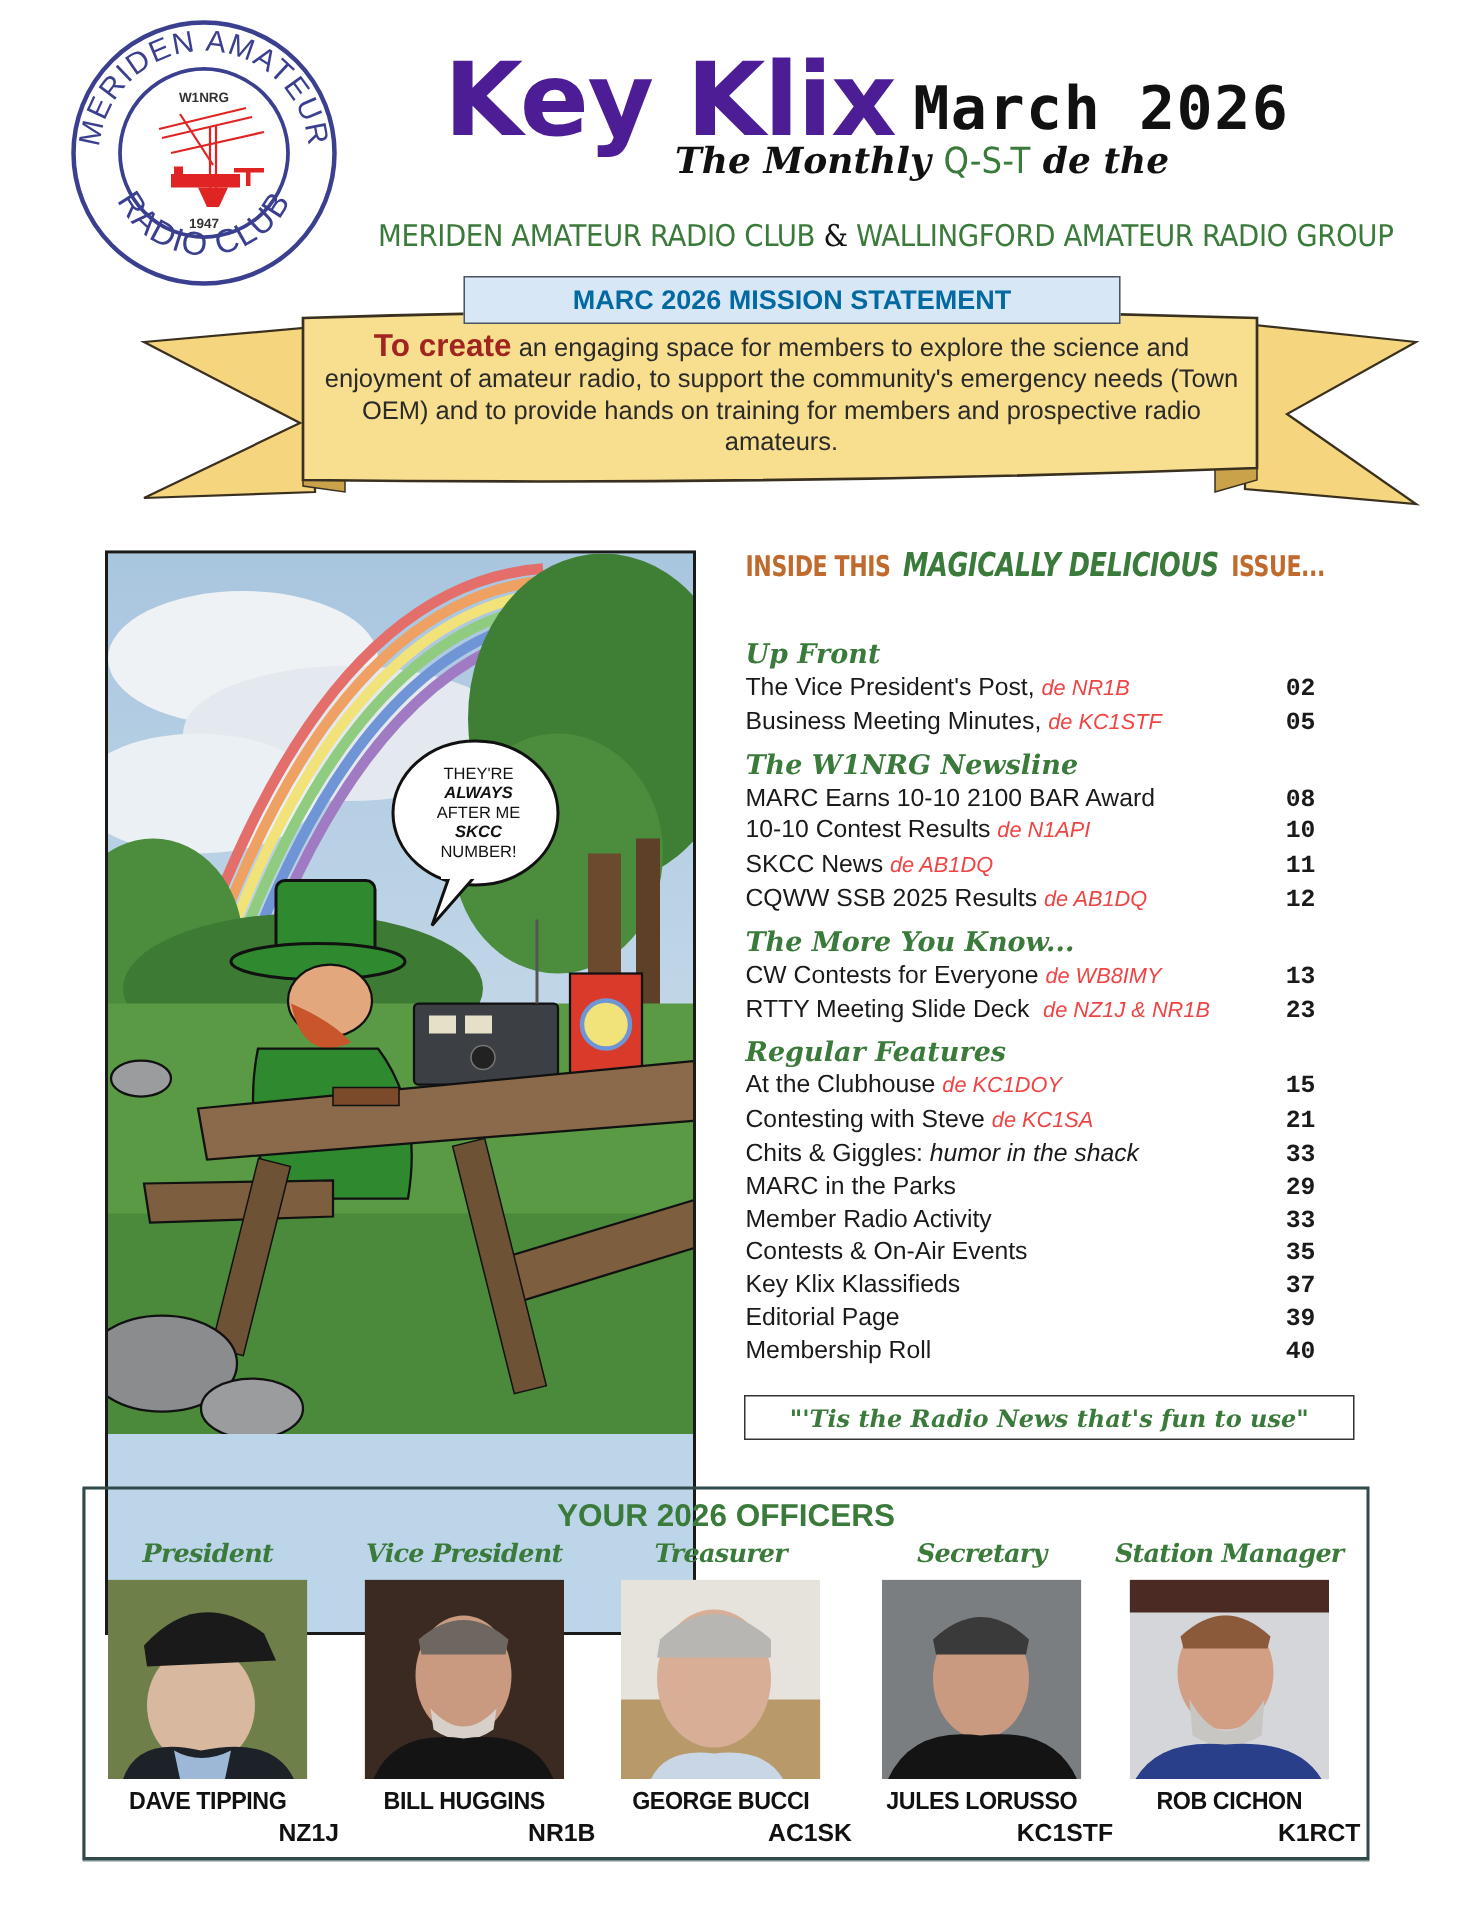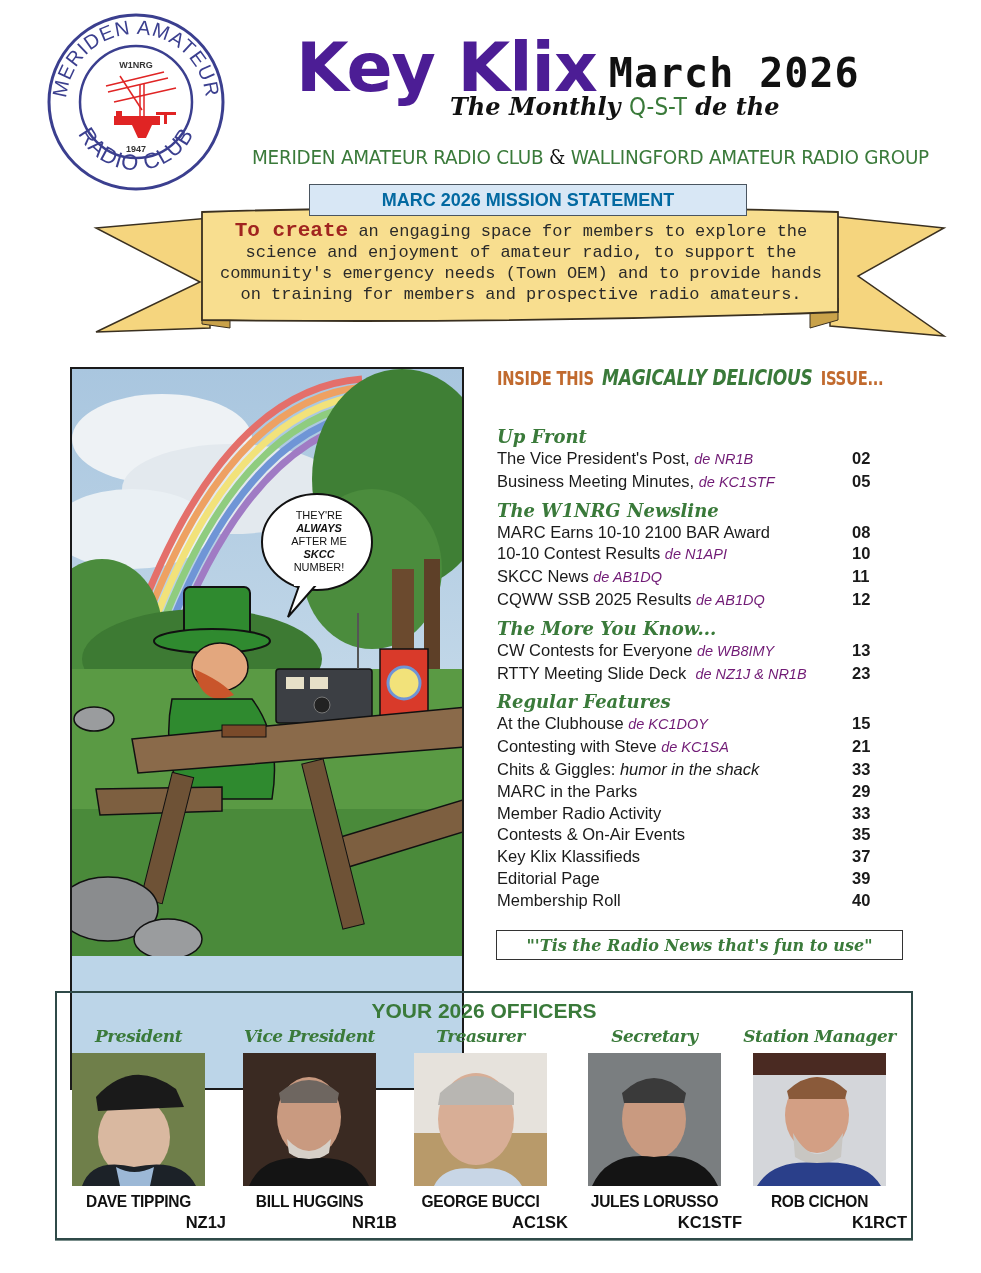--- a/index.html
+++ b/index.html
@@ -12,36 +12,36 @@
   .title-main { font-family: "DejaVu Sans", sans-serif; font-weight: bold; font-size: 68px; line-height: 1; color: #4c1d95; letter-spacing: -1px; }
   .title-issue { font-family: "DejaVu Sans Mono", monospace; font-weight: bold; font-size: 40px; color: #111; margin-left: 12px; margin-bottom: 6px; letter-spacing: 1px; }
   .subtitle { position: absolute; left: 450px; top: 92px; font-family: "DejaVu Serif", serif; font-style: italic; font-weight: bold; font-size: 24px; color: #111; }
   .subtitle .qst { font-family: "DejaVu Sans Condensed", "DejaVu Sans", sans-serif; font-style: normal; font-weight: normal; color: #3a7a3a; }
   .clubs { position: absolute; left: 252px; top: 145px; font-family: "DejaVu Sans", sans-serif; font-size: 20px; color: #3a7a3a; letter-spacing: -0.3px; transform: scaleX(0.92); transform-origin: left; white-space: nowrap; }
   .clubs .amp { color: #111; font-family: "DejaVu Serif", serif; }
 
   
   .banner-svg { position: absolute; left: 90px; top: 200px; width: 860px; height: 140px; }
   .mission-label { position: absolute; left: 309px; top: 184px; width: 438px; height: 32px; background: #d8e7f5; border: 1.5px solid #4a5560; display: flex; align-items: center; justify-content: center; font-family: "Liberation Sans", sans-serif; font-weight: bold; font-size: 18px; color: #0369a1; }
-  .mission-text { position: absolute; left: 208px; top: 220px; width: 626px; text-align: center; font-family: Liberation Mono, monospace; font-size: 17px; line-height: 21px; color: #2a2a2a; }
+  .mission-text { position: absolute; left: 208px; top: 220px; width: 626px; text-align: center; font-family: Liberation Sans, sans-serif; font-size: 17px; line-height: 21px; color: #2a2a2a; }
   .mission-text .lead { color: #a0241f; font-weight: bold; font-size: 21px; }
 
   
   .illustration { position: absolute; left: 70px; top: 367px; width: 394px; height: 723px; border: 2px solid #1a1a1a; overflow: hidden; background: #bcd5e8; }
 
   
   .toc { position: absolute; left: 497px; top: 365px; width: 410px; }
   .toc-heading { font-family: "DejaVu Sans Condensed", "DejaVu Sans", sans-serif; font-weight: bold; font-size: 19px; color: #c16a2e; white-space: nowrap; transform: scaleX(0.86); transform-origin: left; letter-spacing: -0.3px; }
   .toc-heading .magic { color: #3a7a3a; font-style: italic; font-size: 22px; margin: 0 4px; }
   .toc-section { font-family: "DejaVu Serif", serif; font-style: italic; font-weight: bold; color: #3a7a3a; font-size: 18px; line-height: 22px; margin-top: 6px; }
   .toc-section.first { margin-top: 36px; }
   .toc-row { display: flex; justify-content: space-between; font-size: 16.5px; line-height: 21.8px; color: #1a1a1a; }
-  .toc-row .by { font-style: italic; color: #701a75; font-size: 14.5px; }
+  .toc-row .by { font-style: italic; color: #ef4444; font-size: 14.5px; }
   .toc-row .em { font-style: italic; }
-  .toc-row .pg { font-weight: bold; width: 30px; text-align: left; margin-right: 25px; }
+  .toc-row .pg { font-weight: bold; width: 30px; text-align: center; margin-right: 25px; font-family: Liberation Mono, monospace; }
   .tagline { position: absolute; left: 496px; top: 930px; width: 407px; height: 30px; border: 1.5px solid #333; display: flex; align-items: center; justify-content: center; font-family: "DejaVu Serif", serif; font-style: italic; font-weight: bold; font-size: 16px; color: #3a7a3a; }
 
   
   .officers { position: absolute; left: 55px; top: 991px; width: 858px; height: 249px; border: 2px solid #2f4a48; box-shadow: 0 1px 0 #7b8f8c; }
   .officers-title { position: absolute; left: 0; top: 6px; width: 100%; text-align: center; font-weight: bold; font-size: 21px; color: #3a7a3a; }
   .officer { position: absolute; top: 30px; width: 175px; text-align: center; }
   .officer .role { font-family: "DejaVu Serif", serif; font-style: italic; font-weight: bold; font-size: 17px; color: #3a7a3a; height: 26px; line-height: 26px; white-space: nowrap; letter-spacing: -0.5px; }
   .officer .photo { width: 133px; height: 133px; margin: 4px auto 0; overflow: hidden; }
   .officer .name { font-weight: bold; font-size: 16.5px; margin-top: 5px; line-height: 21px; letter-spacing: -0.3px; transform: scaleX(0.94); }
   .officer .call { font-weight: bold; font-size: 16.5px; line-height: 21px; text-align: right; }

